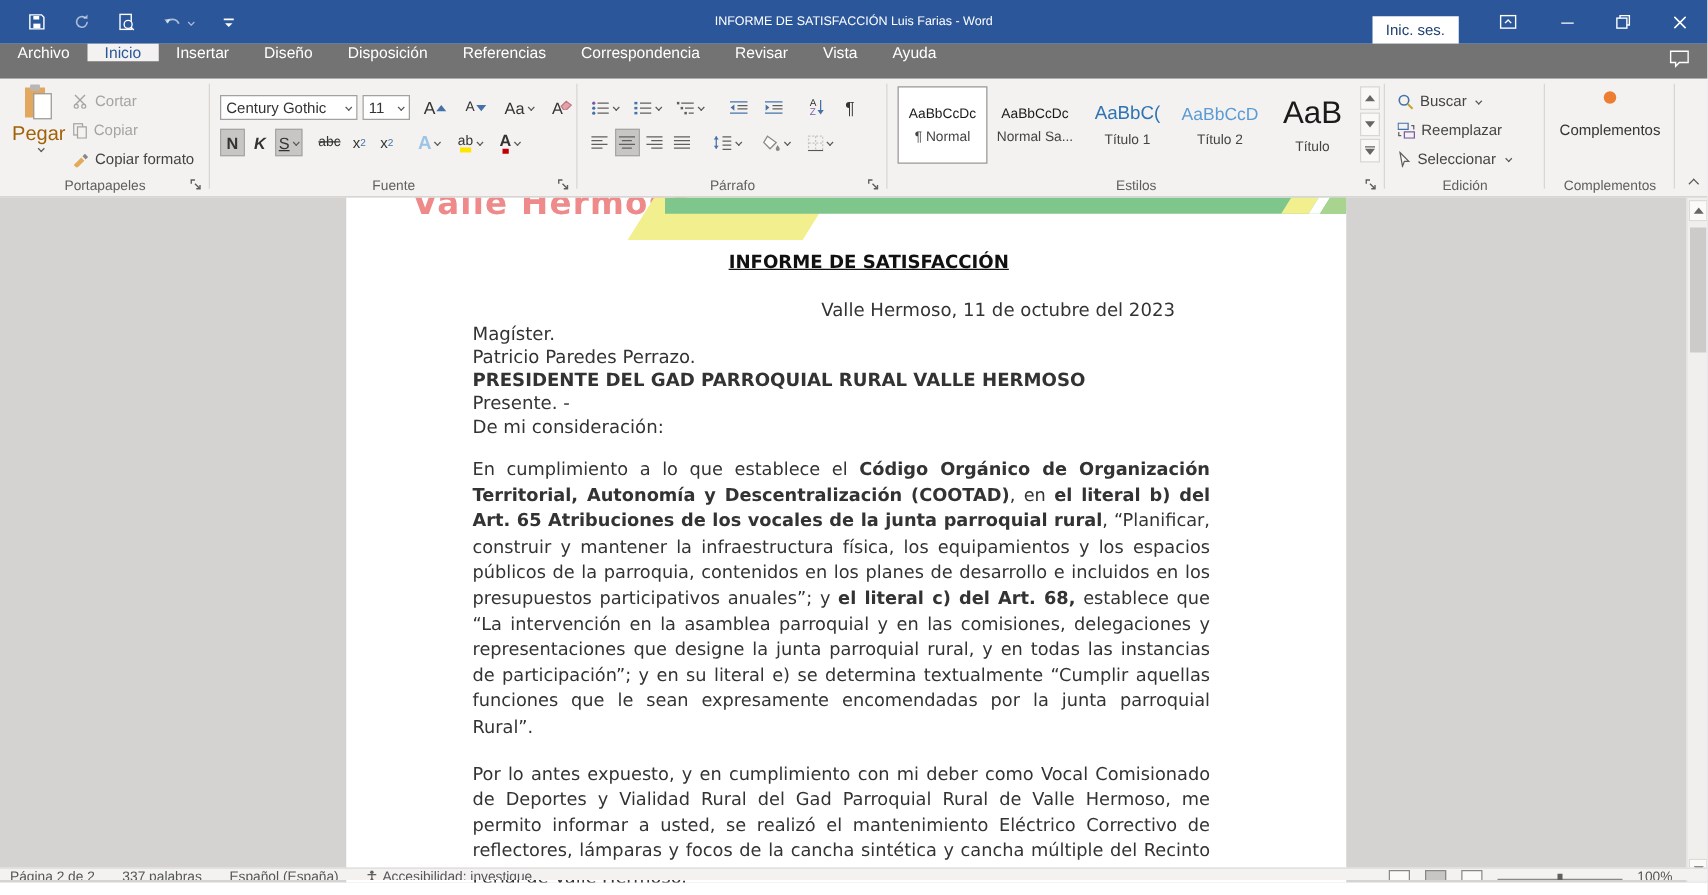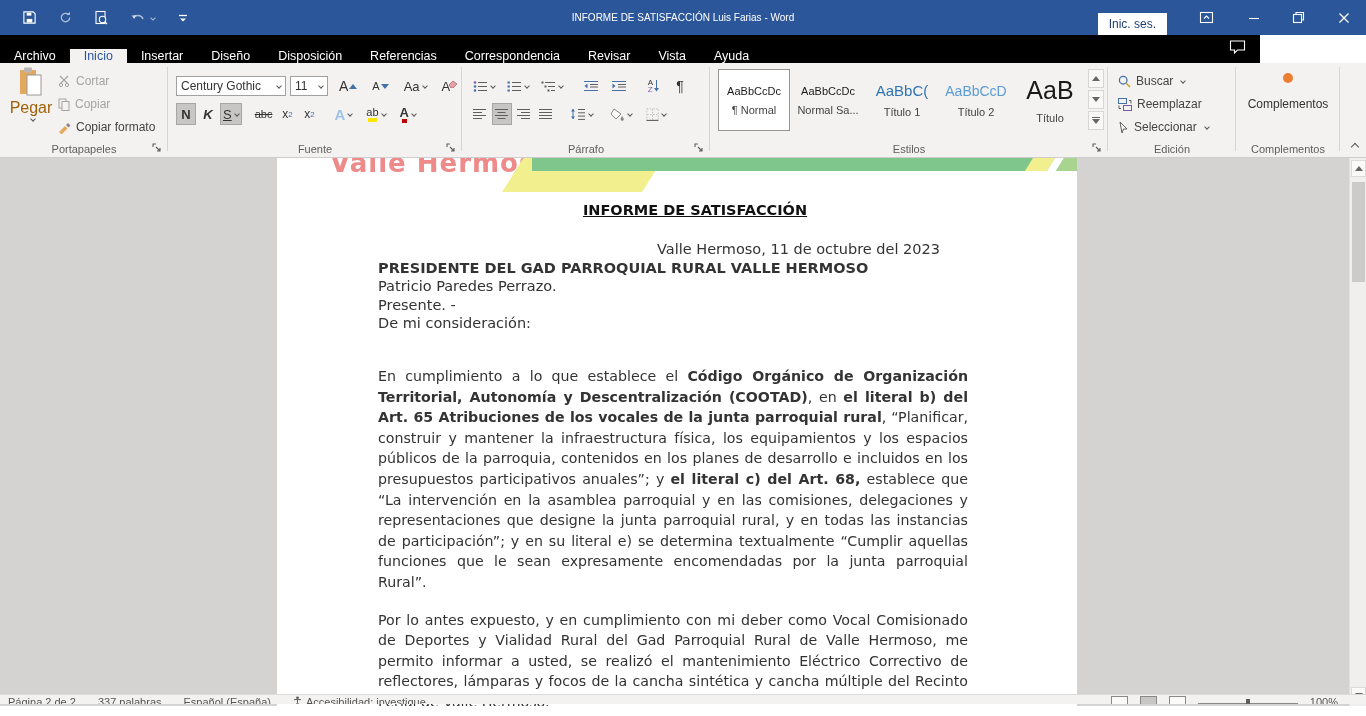--- a/index.html
+++ b/index.html
@@ -11,21 +11,21 @@
   .titlebar{position:absolute;left:0;top:0;width:1366px;height:35px;background:#2b579a;color:#fff}
   .qat{position:absolute;left:18px;top:0;height:35px;display:flex;align-items:center;gap:14px}
   .qat .qbtn{display:flex;align-items:center;justify-content:center;width:22px;height:24px}
   .tb-title{position:absolute;left:0;right:0;top:0;height:35px;display:flex;align-items:center;justify-content:center;font-size:10px;color:#fff;pointer-events:none}
   .tb-right{position:absolute;right:0;top:0;height:35px;display:flex;align-items:flex-end}
   .signin{background:#fff;color:#1e3f6f;font-size:12px;padding:4px 11px;margin-right:22px;cursor:default}
   .winbtn{width:45px;height:35px;display:flex;align-items:center;justify-content:center}
   .ribopt{width:34px;height:35px;display:flex;align-items:center;justify-content:center;margin-right:8px}
 
   
-  .tabrow{position:absolute;left:0;top:35px;width:1260px;height:28px;background:#000000;display:flex;align-items:flex-end;color:#fff;font-size:12.5px}
+  .tabrow{position:absolute;left:0;top:35px;width:1366px;height:28px;background:#737373;display:flex;align-items:flex-start;color:#fff;font-size:12.5px}
   .tab{display:flex;align-items:center;padding:0 14px;cursor:default}
   .tab.active{background:#f3f2f1;color:#2b579a}
   .tellme{display:flex;align-items:center;gap:7px;padding:0 12px}
   .fbicon{position:absolute;right:14px;top:4px}
 
   
   .ribbon{position:absolute;left:0;top:63px;width:1366px;height:95px;background:#f3f2f1;border-bottom:1px solid #cfcdcb;font-size:12px;color:#444}
   .grp{position:absolute;top:0;height:94px}
   .gsep{position:absolute;top:4px;width:1px;height:84px;background:#d8d6d3}
   .glabel{position:absolute;bottom:2px;left:0;right:0;text-align:center;font-size:11px;color:#605e5c}
@@ -510,22 +510,23 @@
       <span class="logo-text">Valle Hermoso</span>
       <span class="band-yellow"></span>
       <span class="band"></span>
       <span class="bp" style="left:752px;width:22px;background:#f1ef8e"></span>
       <span class="bp" style="left:774px;width:9px;background:#ffffff"></span>
       <span class="bp" style="left:783px;width:20px;background:#a9d48f"></span>
 
       <div class="doc-title"><span>INFORME DE SATISFACCIÓN</span></div>
       <div class="doc-date">Valle Hermoso, 11 de octubre del 2023</div>
       <div class="recipient">
+        <div>Magíster.</div>
+        <div>Patricio Paredes Perrazo.</div>
         <div style="font-weight:bold">PRESIDENTE DEL GAD PARROQUIAL RURAL VALLE HERMOSO</div>
-        <div>Patricio Paredes Perrazo.</div>
         <div>Presente. -</div>
         <div>De mi consideración:</div>
       </div>
       <div class="bodytext">
         <p><span>En cumplimiento a lo que establece el </span><span style="font-weight: bold;">Código Orgánico de Organización Territorial, Autonomía y Descentralización (COOTAD)</span><span>, en </span><span style="font-weight: bold;">el literal b) del Art. 65 Atribuciones de los vocales de la junta parroquial rural</span><span>, “Planificar, construir y mantener la infraestructura física, los equipamientos y los espacios públicos de la parroquia, contenidos en los planes de desarrollo e incluidos en los presupuestos participativos anuales”; y </span><span style="font-weight: bold;">el literal c) del Art. 68,</span><span> establece que “La intervención en la asamblea parroquial y en las comisiones, delegaciones y representaciones que designe la junta parroquial rural, y en todas las instancias de participación”; y en su literal e) se determina textualmente “Cumplir aquellas funciones que le sean expresamente encomendadas por la junta parroquial Rural”.</span></p>
         <p>Por lo antes expuesto, y en cumplimiento con mi deber como Vocal Comisionado de Deportes y Vialidad Rural del Gad Parroquial Rural de Valle Hermoso, me permito informar a usted, se realizó el mantenimiento Eléctrico Correctivo de reflectores, lámparas y focos de la cancha sintética y cancha múltiple del Recinto Ferial de Valle Hermoso.</p>
         <p class="gap">El reloj temporizador, el encendido automático y el breque mismo que se procedió</p>
       </div>
     </div>
 

